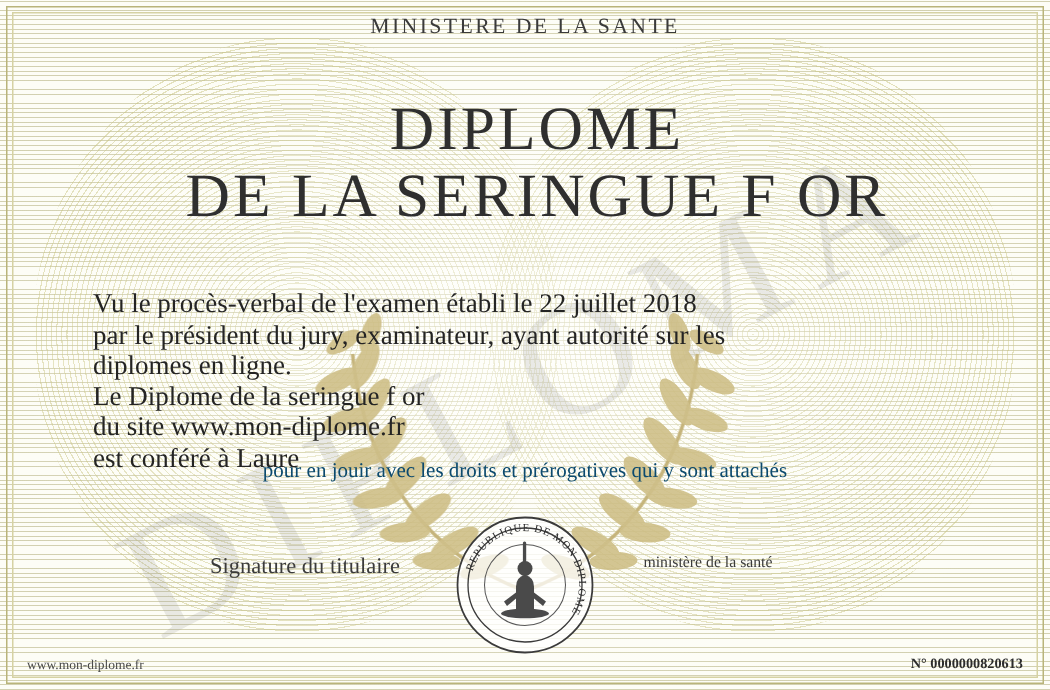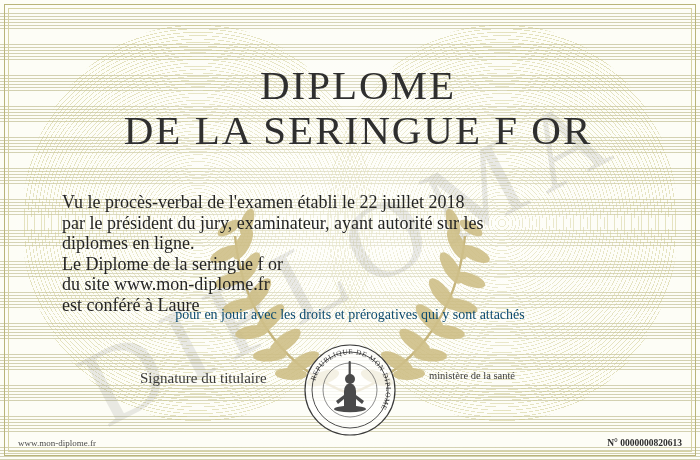--- a/index.html
+++ b/index.html
@@ -249,20 +249,21 @@
       <ellipse cx="212" cy="204" rx="18" ry="7" transform="rotate(30 212 204)"></ellipse>
       <ellipse cx="224" cy="216" rx="16" ry="6" transform="rotate(-2 224 216)"></ellipse>
       <ellipse cx="192" cy="220" rx="17" ry="6.5" transform="rotate(20 192 220)"></ellipse>
       <ellipse cx="268" cy="64" rx="14" ry="6" transform="rotate(70 268 64)"></ellipse>
       <ellipse cx="286" cy="70" rx="13" ry="5.5" transform="rotate(32 286 70)"></ellipse>
     </g>
   </svg>
 
   <div class="content">
 
+    <div class="ministry">MINISTERE DE LA SANTE</div>
 
     <div class="title-block">
       <div class="title-line1">DIPLOME</div>
       <div class="title-line2">DE LA SERINGUE F OR</div>
     </div>
 
     <div class="body-text">
       <p>Vu le procès-verbal de l'examen établi le 22 juillet 2018</p>
       <p>par le président du jury, examinateur, ayant autorité sur les diplomes en ligne.</p>
       <p>Le Diplome de la seringue f or</p>

